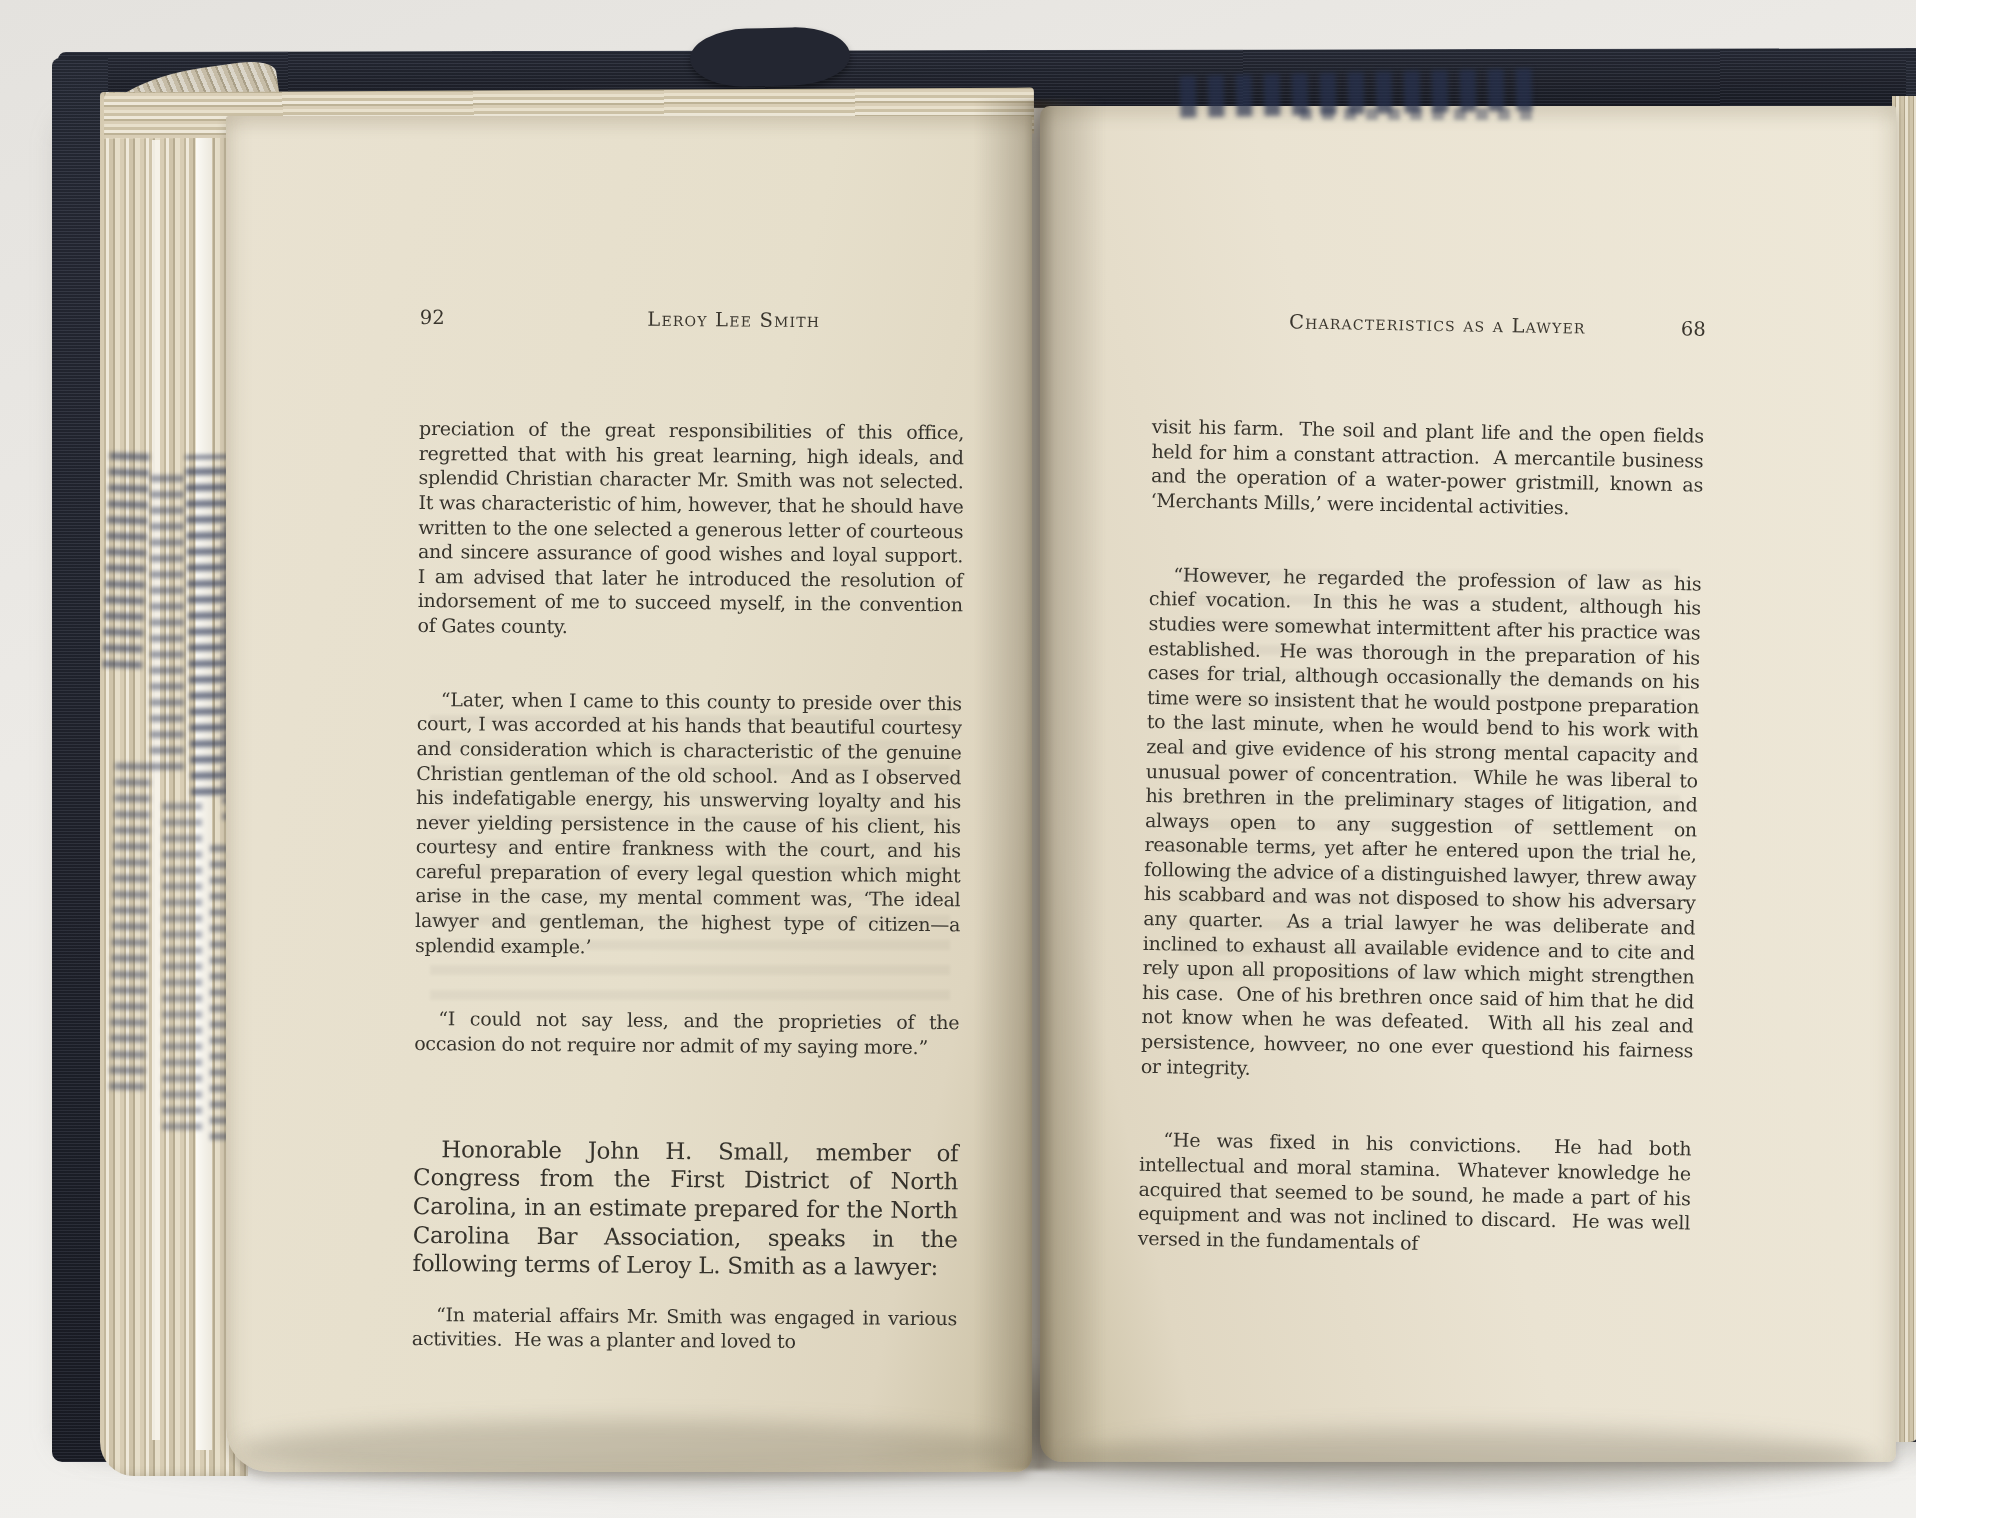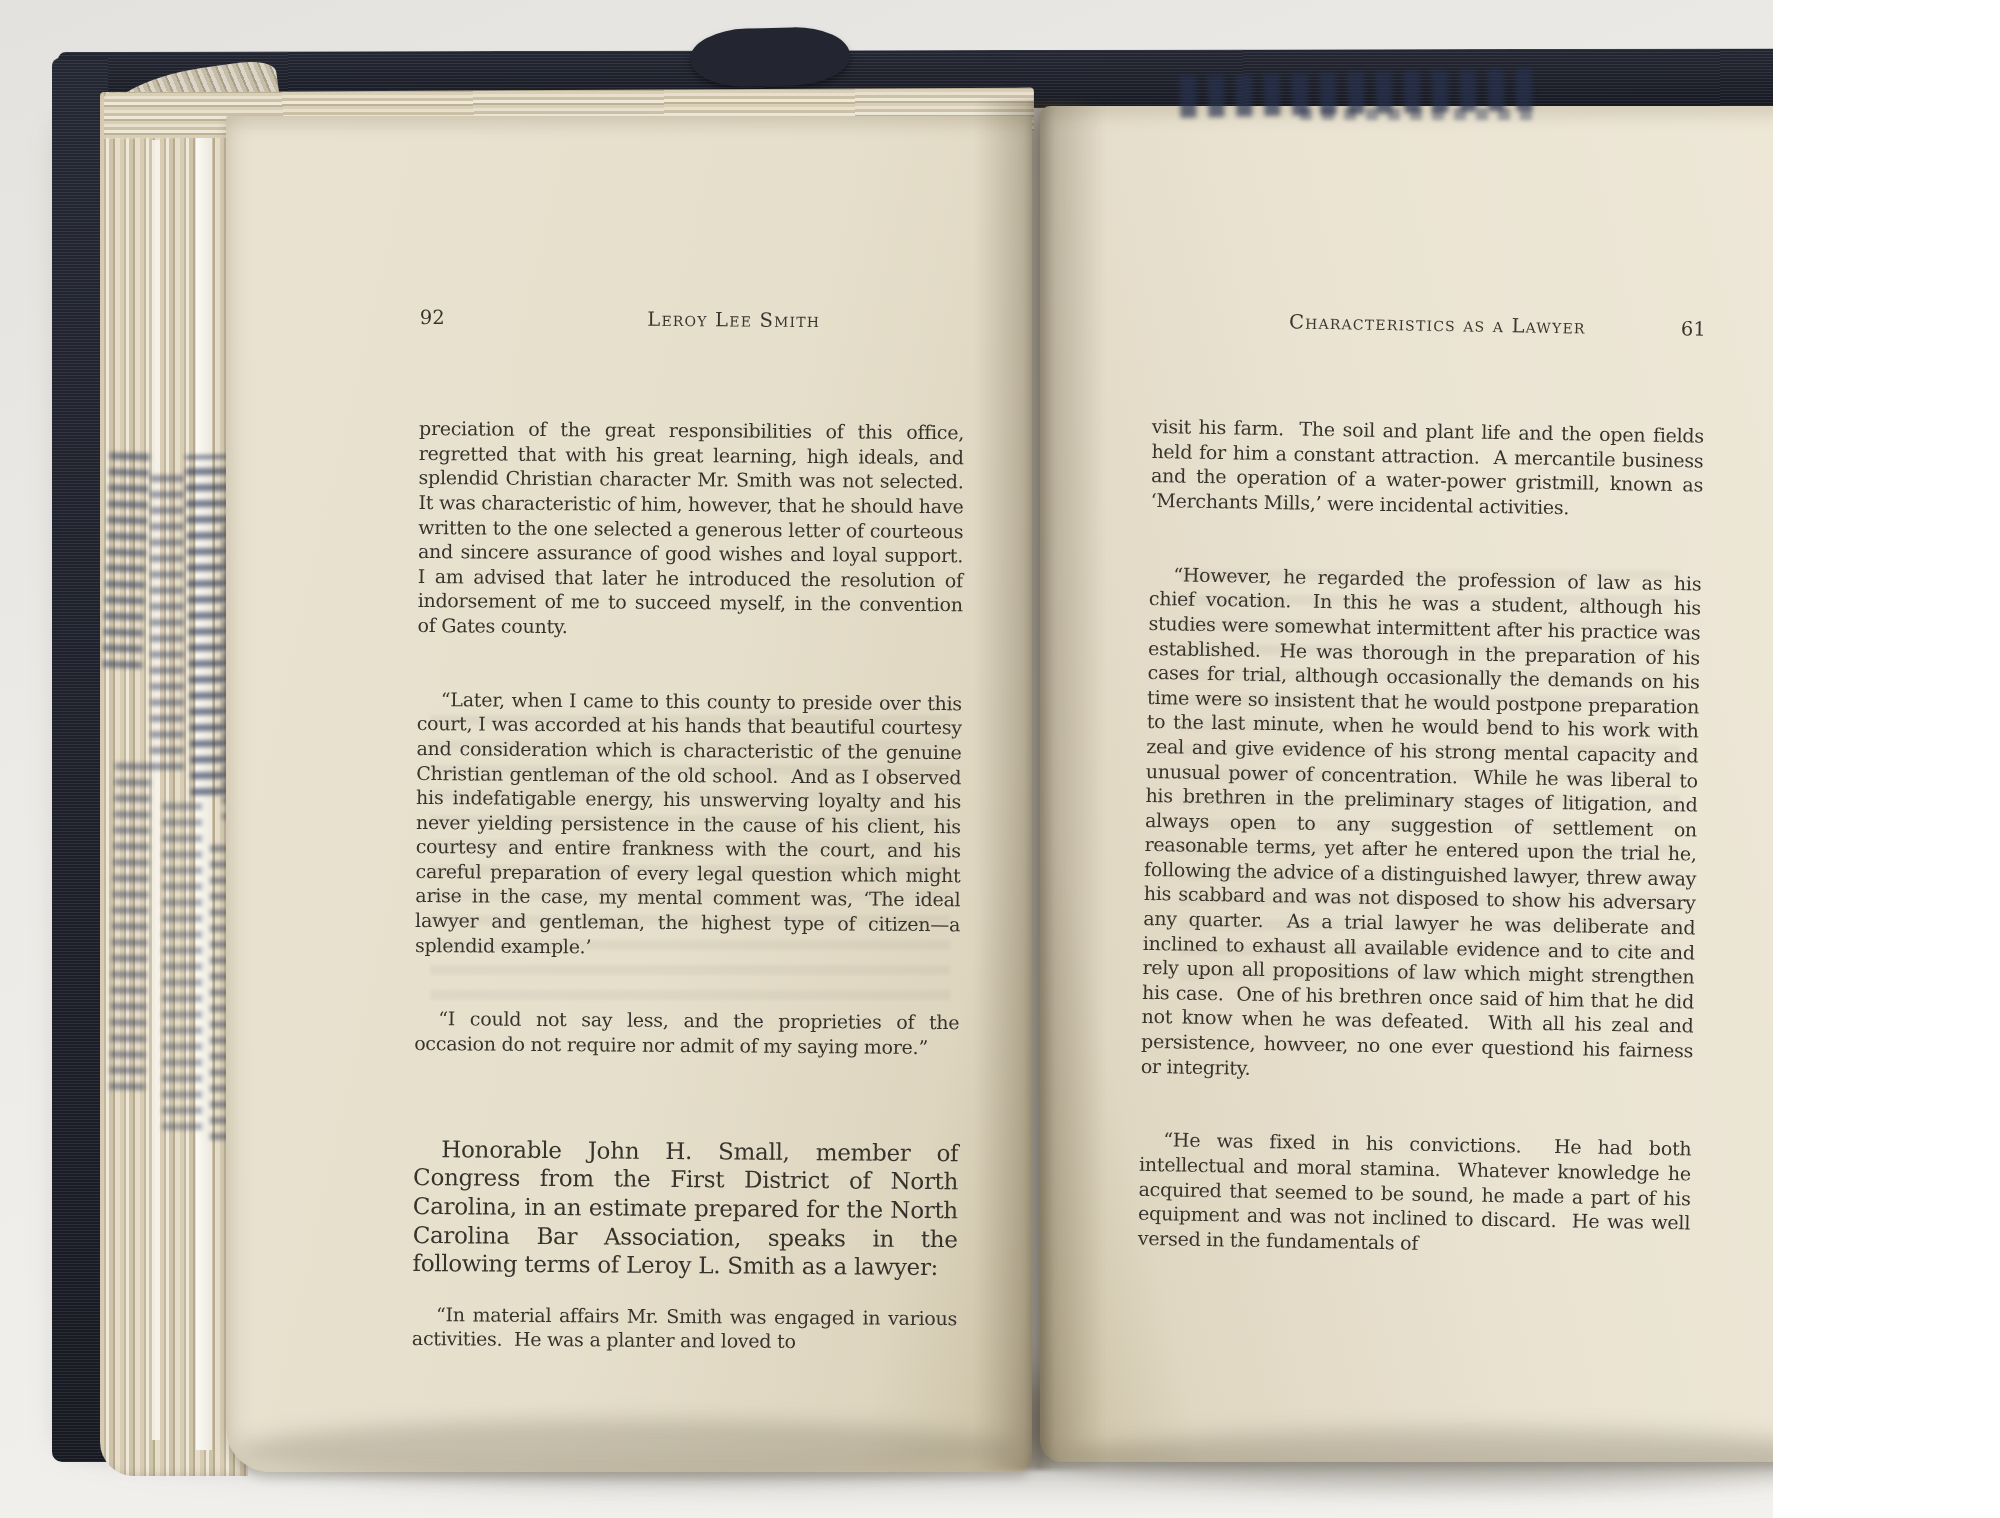--- a/index.html
+++ b/index.html
@@ -1,16 +1,16 @@
 <!DOCTYPE html>
 <html><head>
 <meta charset="utf-8">
 <style>
   html,body{margin:0;padding:0;}
-  .stage{position:relative;width:1773px;height:1518px;overflow:hidden;
+  .stage{position:relative;width:1916px;height:1518px;overflow:hidden;
     background:linear-gradient(160deg,#e4e2de 0%,#eceae6 35%,#f0efec 70%,#f2f1ee 100%);
     font-family:"DejaVu Serif","Liberation Serif",serif;}
   .abs{position:absolute;}
 
   
   .book-shadow{left:90px;top:1380px;width:1810px;height:90px;background:rgba(105,102,95,.55);
     border-radius:50%/60%;filter:blur(22px);}
   .book-shadow2{left:60px;top:120px;width:1880px;height:1330px;background:rgba(120,117,110,.30);
     border-radius:18px;filter:blur(14px);}
 
@@ -151,21 +151,21 @@
       <p class="ind">“Later, when I came to this county to preside over this court, I was accorded at his hands that beautiful courtesy and consideration which is characteristic of the genuine Christian gentleman of the old school.  And as I observed his indefatigable energy, his unswerving loyalty and his never yielding persistence in the cause of his client, his courtesy and entire frankness with the court, and his careful preparation of every legal question which might arise in the case, my mental comment was, ‘The ideal lawyer and gentleman, the highest type of citizen—a splendid example.’</p>
       <p class="ind">“I could not say less, and the proprieties of the occasion do not require nor admit of my saying more.”</p>
     </div>
     <div class="intro">Honorable John H. Small, member of Congress from the First District of North Carolina, in an estimate prepared for the North Carolina Bar Association, speaks in the following terms of Leroy L. Smith as a lawyer:</div>
     <div class="lastp">“In material affairs Mr. Smith was engaged in various activities.  He was a planter and loved to</div>
   </div>
 
   <div class="abs page-text rp-content">
     <div class="runhead">
       <span class="title">Characteristics as a Lawyer</span>
-      <span class="num">61</span>
+      <span class="num">68</span>
     </div>
     <div class="body-text">
       <p>visit his farm.  The soil and plant life and the open fields held for him a constant attraction.  A mercantile business and the operation of a water-power gristmill, known as ‘Merchants Mills,’ were incidental activities.</p>
       <p class="ind">“However, he regarded the profession of law as his chief vocation.  In this he was a student, although his studies were somewhat intermittent after his practice was established.  He was thorough in the preparation of his cases for trial, although occasionally the demands on his time were so insistent that he would postpone preparation to the last minute, when he would bend to his work with zeal and give evidence of his strong mental capacity and unusual power of concentration.  While he was liberal to his brethren in the preliminary stages of litigation, and always open to any suggestion of settlement on reasonable terms, yet after he entered upon the trial he, following the advice of a distinguished lawyer, threw away his scabbard and was not disposed to show his adversary any quarter.  As a trial lawyer he was deliberate and inclined to exhaust all available evidence and to cite and rely upon all propositions of law which might strengthen his case.  One of his brethren once said of him that he did not know when he was defeated.  With all his zeal and persistence, howveer, no one ever questiond his fairness or integrity.</p>
       <p class="ind">“He was fixed in his convictions.  He had both intellectual and moral stamina.  Whatever knowledge he acquired that seemed to be sound, he made a part of his equipment and was not inclined to discard.  He was well versed in the fundamentals of</p>
     </div>
   </div>
 
 </div>
 

